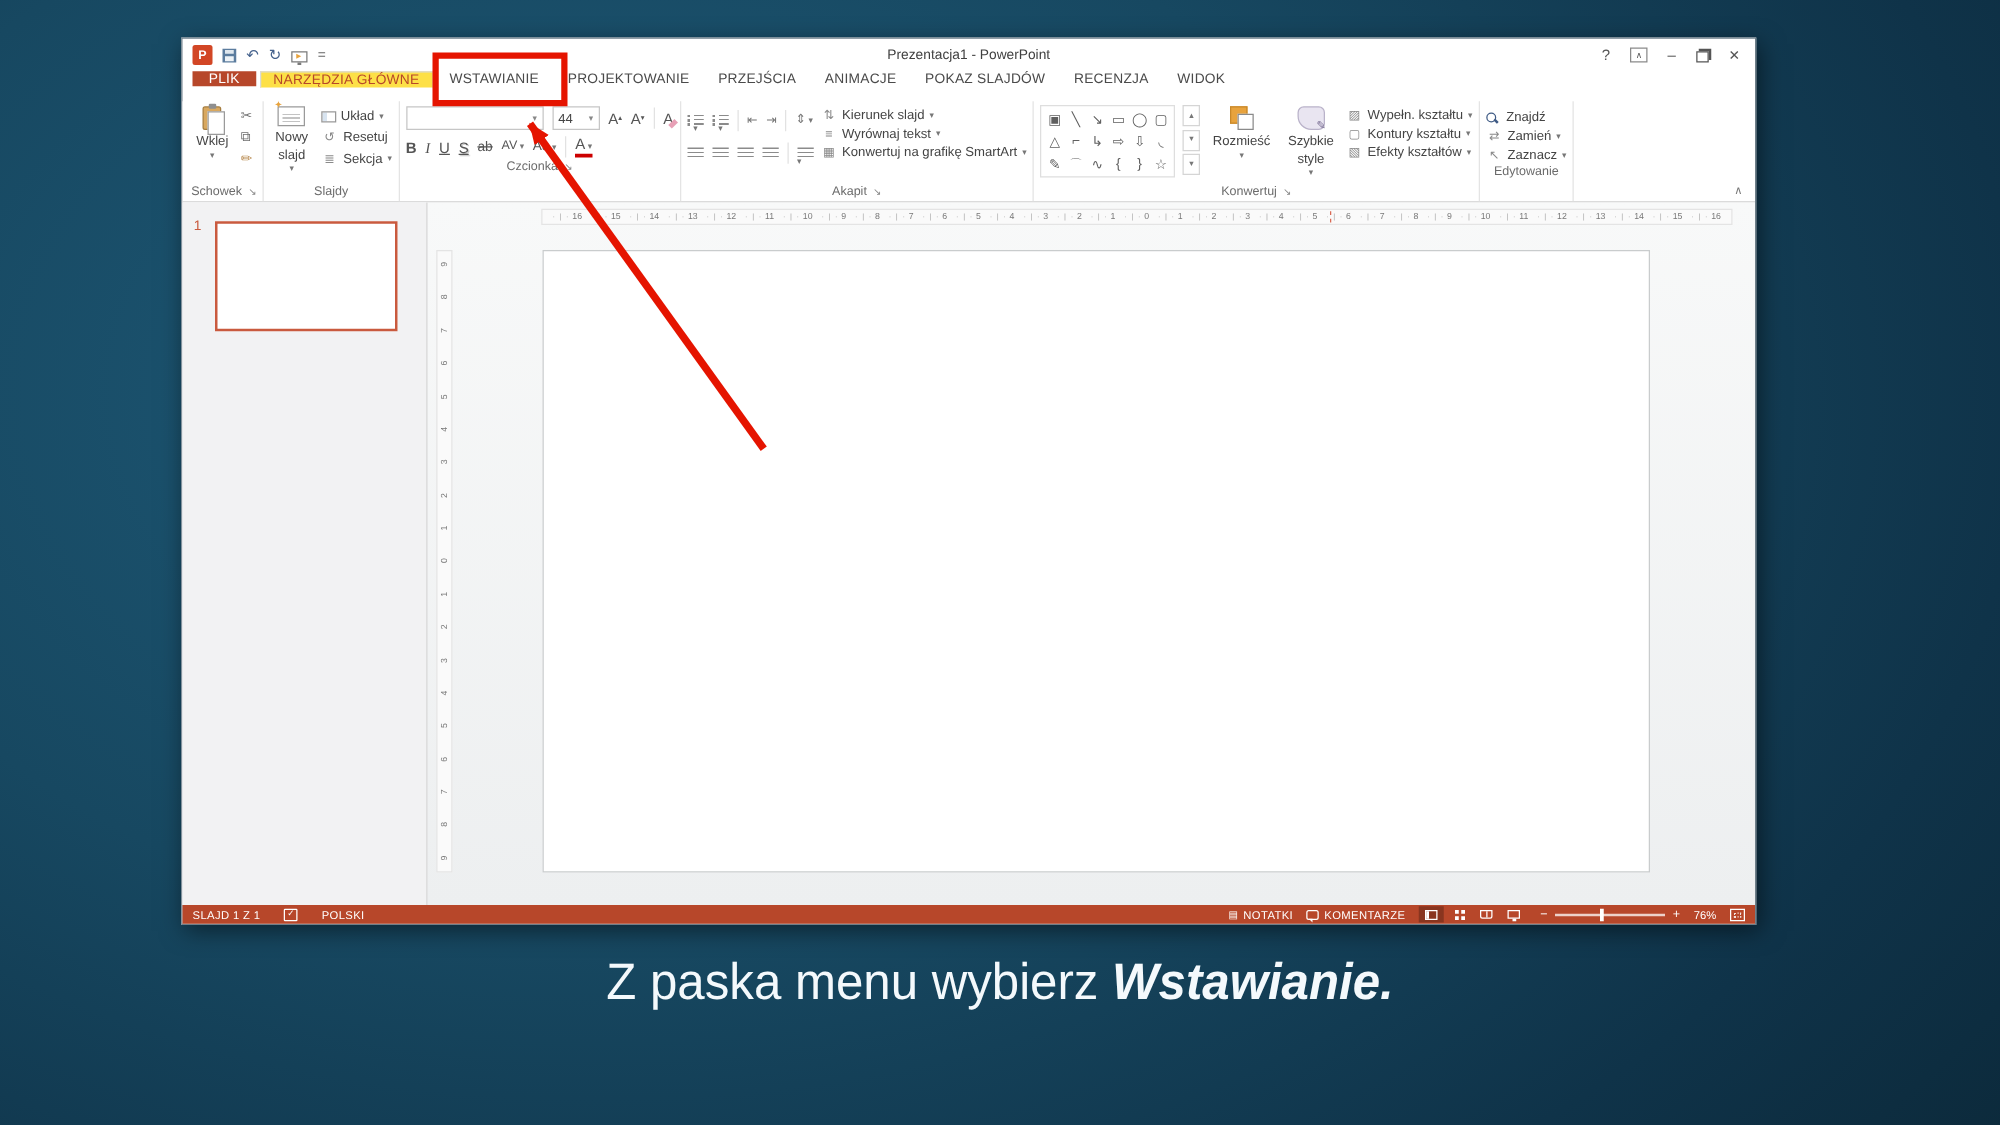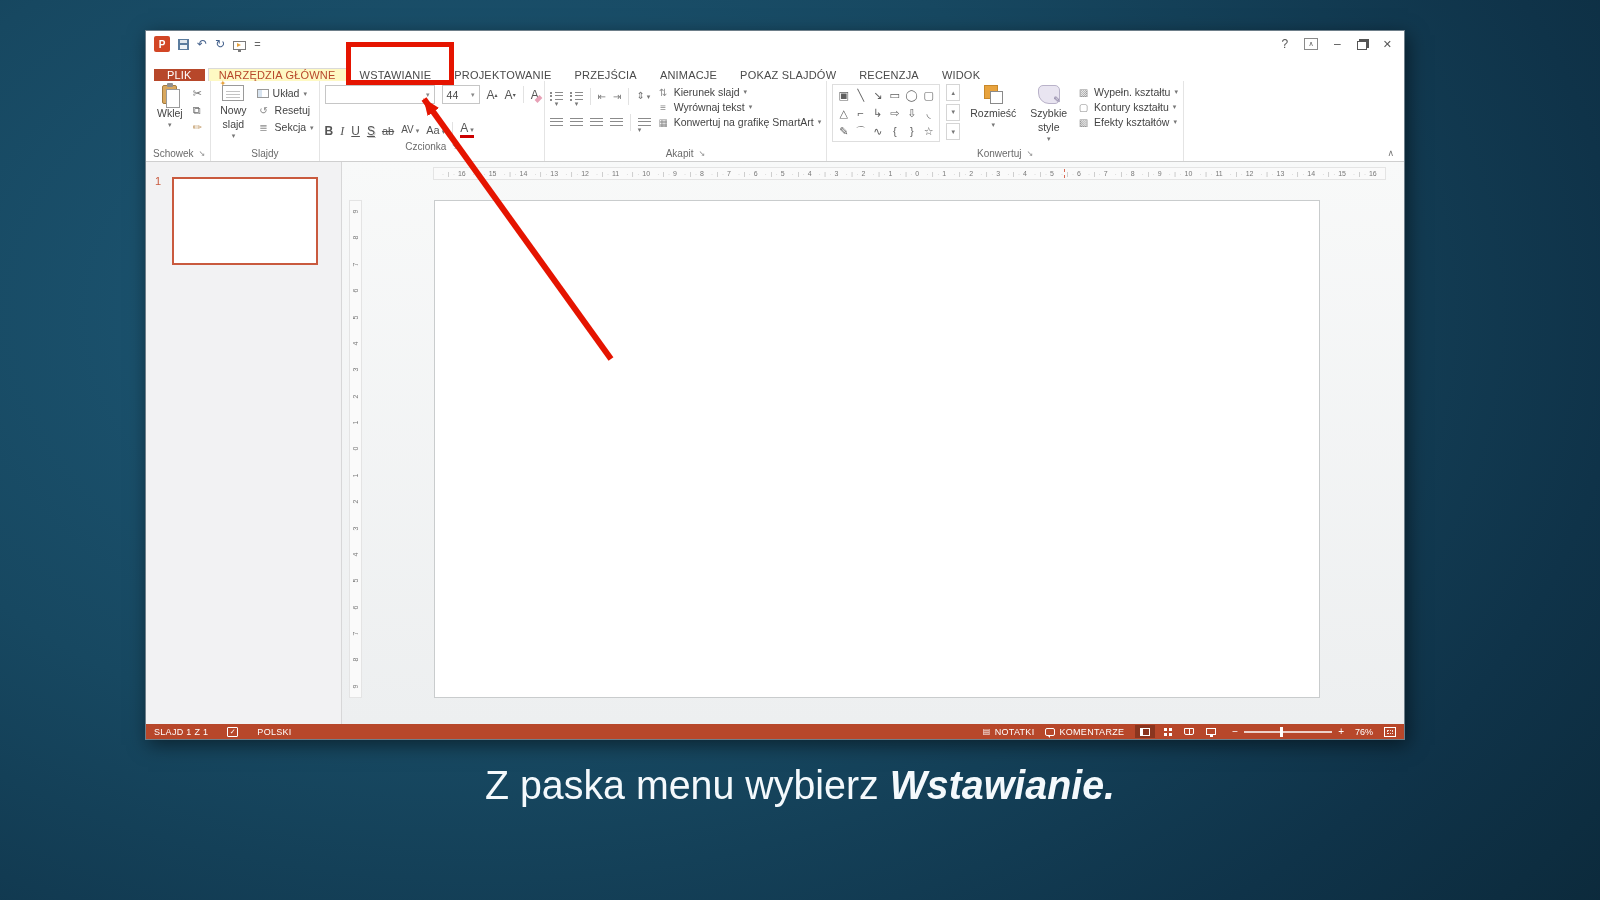--- a/index.html
+++ b/index.html
@@ -24,24 +24,24 @@
 .monitor::after{content:"";position:absolute;left:4px;bottom:-3px;width:3px;height:2px;background:#7a7a7a}
 .qeq{color:#666;font-size:11px}
 .title{position:absolute;left:0;right:0;text-align:center;font-size:11px;color:#3f3f3f}
 .wctrl{margin-left:auto;display:flex;align-items:center;gap:16px;padding-right:12px;z-index:2;color:#555}
 .help{font-size:12px}
 .ropts{width:14px;height:12px;border:1px solid #8a8a8a;font-size:7px;display:flex;align-items:center;justify-content:center;color:#555}
 .minb{font-size:12px;line-height:8px}
 .restore{width:10px;height:9px;border:1px solid #555;background:#fff;box-shadow:2px -2px 0 0 #555;margin-top:2px}
 .closeb{font-size:11px}
 
-.tabrow{flex:0 0 24px;display:flex;align-items:flex-end;margin-left:8px;gap:3px}
+.tabrow{flex:0 0 24px;display:flex;align-items:flex-start;margin-left:8px;gap:3px}
 .tab{display:flex;align-items:center;padding:0 10px;font-size:11px;color:#4a4a4a;letter-spacing:.2px;white-space:nowrap}
 .t-file{background:#b7472a;color:#fff;padding:0 13px}
-.t-active{color:#b7472a;border:1px solid #dadada;border-bottom:none;background:#fef9c3}
+.t-active{color:#b7472a;border:1px solid #dadada;border-bottom:none;background:#fde047}
 
 .ribbon{flex:0 0 81px;display:flex;align-items:stretch;border-bottom:1px solid #cfcfcf;padding-left:2px;position:relative;background:#fff}
 .rgroup{display:flex;flex-direction:column;border-right:1px solid #e4e4e4;padding:3px 5px 0}
 .rbody{flex:1;display:flex;align-items:flex-start;gap:6px}
 .rlabel{flex:0 0 15px;display:flex;align-items:center;justify-content:center;gap:5px;font-size:10px;color:#6b6b6b}
 .launcher{font-size:8px;color:#8a8a8a}
 .collapse{position:absolute;right:10px;bottom:3px;font-size:9px;color:#777}
 .bigbtn{display:flex;flex-direction:column;align-items:center;gap:2px;font-size:10.5px;color:#444;padding:1px 4px;line-height:1.15;text-align:center}
 .dd::after{content:"▾";font-size:7px;color:#777}
 .ddi::after{content:" ▾";font-size:7px;color:#777}
@@ -53,21 +53,21 @@
 .clip-ic::after{content:"";position:absolute;left:4px;top:-3px;width:6px;height:4px;background:#8f8f8f;border-radius:1px}
 .newslide-ic{display:block;width:22px;height:16px;border:1px solid #9a9a9a;background:#fff;position:relative;margin-bottom:1px}
 .newslide-ic::before{content:"✦";position:absolute;left:-4px;top:-7px;color:#e8a33d;font-size:8px}
 .newslide-ic::after{content:"";position:absolute;left:3px;right:3px;top:5px;height:7px;
   background:repeating-linear-gradient(to bottom,#c3c3c3 0 1px,transparent 1px 3px)}
 .gcol{display:flex;flex-direction:column;justify-content:flex-end;gap:2px;padding-top:2px}
 .gbtn{display:flex;align-items:center;gap:4px;font-size:10.5px;color:#444;line-height:15px;white-space:nowrap}
 .gicon{width:14px;display:inline-flex;justify-content:center;font-size:10px;color:#8a8a8a}
 .lay-ic{width:12px;height:9px;border:1px solid #999;background:linear-gradient(to right,#d8e4f0 4px,#fff 4px)}
 
-.frows{display:flex;flex-direction:column;gap:18px;padding-top:1px}
+.frows{display:flex;flex-direction:column;gap:5px;padding-top:1px}
 .frow{display:flex;align-items:center;gap:7px}
 .combo{height:19px;border:1px solid #c6c6c6;background:#fff;display:inline-flex;align-items:center;font-size:10.5px;color:#444;padding:0 4px}
 .combo::after{content:"▾";font-size:7px;color:#888;margin-left:auto;padding-left:4px}
 .fontname{width:110px}
 .fontsize{width:38px}
 .fbtn{font-size:12px;color:#555;position:relative;line-height:14px}
 .grow::after{content:"▴";font-size:6px;vertical-align:top;color:#555}
 .shrink::after{content:"▾";font-size:6px;vertical-align:top;color:#555}
 .clearfmt::after{content:"";position:absolute;right:-3px;bottom:1px;width:7px;height:4px;background:#e7a0b6;transform:rotate(-45deg)}
 .fmt{font-size:12px;color:#555;line-height:14px}
@@ -160,20 +160,21 @@
         <span class="qicon">
             <span class="floppy"></span>
           </span>
         <span class="qicon">↶</span>
         <span class="qicon">↻</span>
         <span class="qicon">
             <span class="monitor"></span>
           </span>
         <span class="qeq">=</span>
       </div>
+      <div class="title">Prezentacja1 - PowerPoint</div>
       <div class="wctrl">
         <span class="help">?</span>
         <span class="ropts">∧</span>
         <span class="minb">–</span>
         <span class="restore"></span>
         <span class="closeb">✕</span>
       </div>
     </div>
 
     <div class="tabrow">
@@ -357,20 +358,39 @@
                 <span>Efekty kształtów</span>
               </div>
           </div>
         </div>
         <div class="rlabel">
             <span>Konwertuj</span>
             <span class="launcher">↘</span>
           </div>
       </div>
 
+      <div class="rgroup">
+        <div class="parstack" style="padding-top:4px">
+          <div class="prow">
+              <span class="mag"></span>
+              <span>Znajdź</span>
+            </div>
+          <div class="prow ddi">
+              <span class="picon">⇄</span>
+              <span>Zamień</span>
+            </div>
+          <div class="prow ddi">
+              <span class="picon">↖</span>
+              <span>Zaznacz</span>
+            </div>
+        </div>
+        <div class="rlabel">
+            <span>Edytowanie</span>
+          </div>
+      </div>
 
       <span class="collapse">∧</span>
     </div>
 
     <div class="workarea">
       <div class="thumbs">
         <span class="tnum">1</span>
         <div class="thumb"></div>
       </div>
       <div class="editing">

